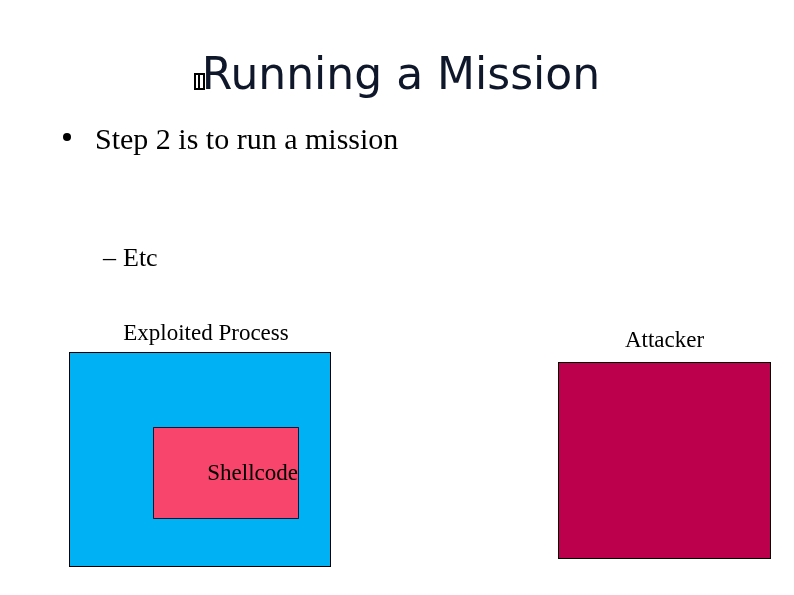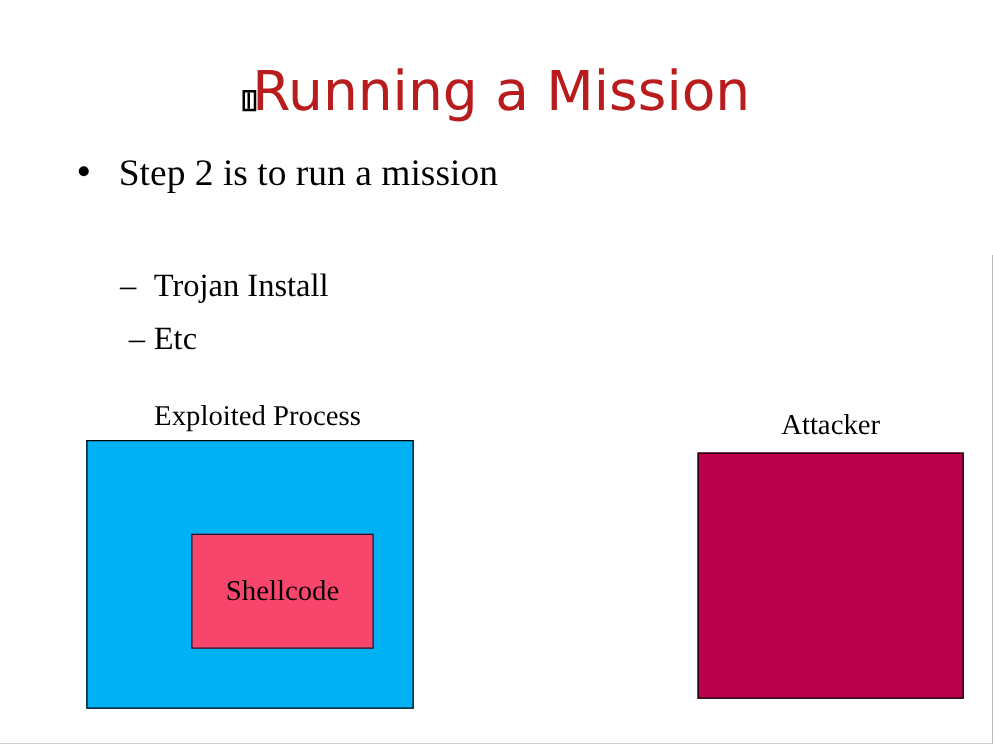--- a/index.html
+++ b/index.html
@@ -13,21 +13,21 @@
     margin:0 auto;
   }
   
   .title-row{
     position:absolute;
     left:0; right:0; top:50px;
     text-align:center;
     font-family:"DejaVu Sans", sans-serif;
     font-size:44px;
     line-height:1.1;
-    color:#b91c1c;
+    color:#0f172a;
     white-space:nowrap;
   }
   .tofu{
     display:inline-block;
     width:11px;height:17px;
     border:2px solid #000;
     box-sizing:border-box;
     position:relative;
     margin-right:-3px;
     top:1px;
@@ -57,21 +57,21 @@
   .sub-bullet{
     position:absolute;
     left:96px;
     font-size:26px;
     line-height:1.2;
     white-space:nowrap;
   }
   .sub-bullet .sub-marker{display:inline-block; width:27px;}
   .sub-0{top:170px;}
   .sub-1{top:213px;}
-  .sub-2{top:255px;text-align:center;}
+  .sub-2{top:242px;text-align:center;}
   
   .shape-label{
     position:absolute;
     text-align:center;
     font-size:23px;
     line-height:1.2;
     white-space:nowrap;
   }
   .label-exploited{left:76px; width:260px; top:319px;}
   .label-attacker{left:558px; width:213px; top:326px;}
@@ -85,44 +85,41 @@
     width:262px; height:215px;
     background:#00B1F3;
   }
   .box-shellcode{
     left:153px; top:427px;
     width:146px; height:92px;
     background:#F8456B;
     border-color:#161637;
     display:flex;
     align-items:center;
-    justify-content:center;
+    justify-content:flex-end;
     font-size:23px;
   }
   .box-attacker{
     left:558px; top:362px;
     width:213px; height:197px;
     background:#BD004B;
   }
 </style>
 </head>
 <body>
 
 <div id="canvas">
 
   <div class="title-row">
     <span class="tofu"><span class="tofu-bar"></span></span><span>Running a Mission</span>
   </div>
 
   <div class="bullet1-marker"></div>
   <div class="bullet1-text">Step 2 is to run a mission</div>
 
-  <div class="sub-bullet sub-1">
-    <span class="sub-marker">–</span><span>Trojan Install</span>
-  </div>
   <div class="sub-bullet sub-2">
     <span class="sub-marker">–</span><span>Etc</span>
   </div>
 
   <div class="shape-label label-attacker">Attacker</div>
   <div class="shape-label label-exploited">Exploited Process</div>
 
   <div class="box box-exploited" style="background-color: rgb(0, 177, 243);"></div>
 
   <div class="box box-shellcode" style="background-color: rgb(248, 69, 107);">

